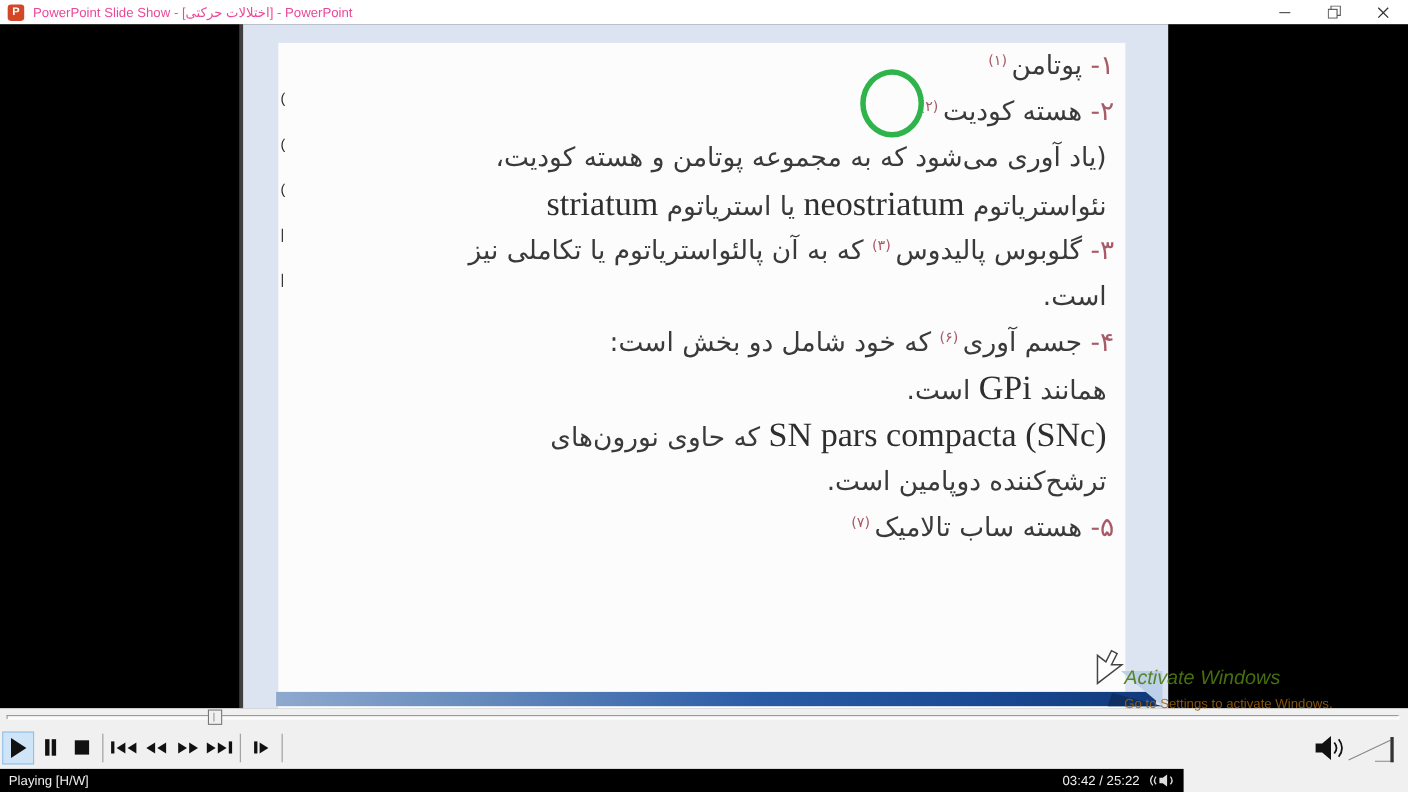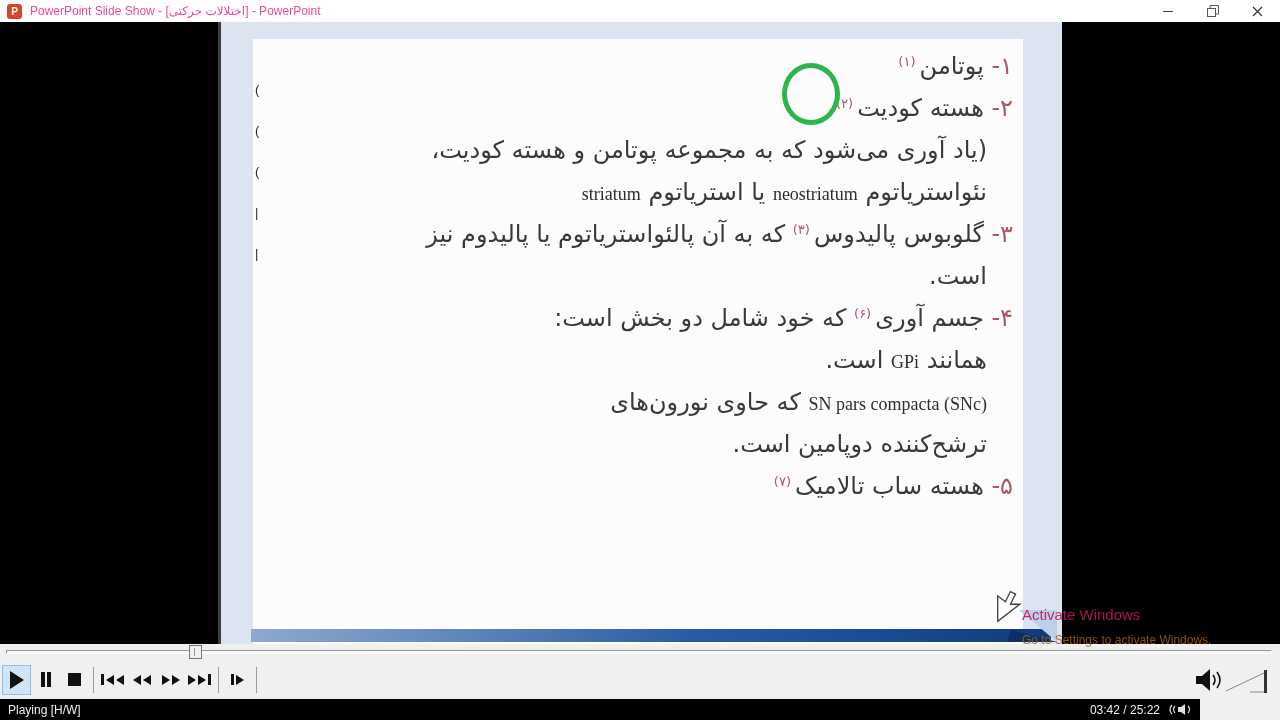--- a/index.html
+++ b/index.html
@@ -22,39 +22,39 @@
   .video-area { position:absolute; left:0; top:22px; width:1280px; height:622px; background:#000; }
   .slide-frame { position:absolute; left:218px; top:0; width:844px; height:622px;
                  background:#dde4f1; border-left:3px solid #3f3f3f; overflow:hidden; }
   .page { position:absolute; left:32px; top:17px; width:770px; height:605px;
           background:#fcfcfc; }
   .edge-marks { position:absolute; left:2px; top:30px; width:14px; color:#2a2a2a;
                 font-size:13px; line-height:41px; text-align:left; }
   .edge-marks div { height:41px; }
 
   #slide-text { position:absolute; left:10px; right:0; top:6px; direction:rtl; }
-  .line { height:42px; line-height:42px; white-space:nowrap; padding-left:4px;
+  .line { height:42px; line-height:28px; white-space:nowrap; padding-left:4px;
           padding-right:10px; font-size:24px; color:#3a3a3a;
           font-family:"DejaVu Sans", sans-serif; }
-  .line.ind { padding-right:36px; }
+  .line.ind { padding-right:17px; }
   .seg-fa  { color:#3a3a3a; }
   .seg-num { color:#a85a66; }
   .seg-sup { color:#a85a66; font-size:13px; position:relative; top:-8px; }
-  .seg-en  { font-family:"Liberation Serif", serif; font-size:18px; color:#2e2e2e; }
+  .seg-en  { font-family:"Liberation Serif", serif; font-size:31px; color:#2e2e2e; }
 
   .stripe { position:absolute; left:30px; top:607px; width:800px; height:13px;
             background:linear-gradient(to right,#8fa9ce 0%,#6288bb 25%,#2a5ba5 55%,#1a4a94 80%,#113a7a 100%); }
   .fold { position:absolute; left:786px; top:578px; }
   .annot-circle { position:absolute; left:561px; top:41px; width:58px; height:62px;
                   border:5px solid #2fb44c; border-radius:50%; background:transparent; }
   .cursor { position:absolute; left:775px; top:566px; }
 
   
-  .wm1 { position:absolute; left:1022px; top:606px; font-size:15px; color:#be185d;
-         opacity:.9; z-index:40; }
+  .wm1 { position:absolute; left:1022px; top:606px; font-size:18px; color:#4d7c0f;
+         opacity:.9; z-index:40;font-style:italic; }
   .wm2 { position:absolute; left:1022px; top:633px; font-size:12px; color:#a16207;
          opacity:.85; z-index:40; }
 
   
   .seekbar { position:absolute; left:0; top:644px; width:1280px; height:16px; background:#f0f0f0; }
   .groove { position:absolute; left:6px; right:8px; top:6px; height:4px; background:#f7f7f7;
             border-top:1px solid #9a9a9a; border-left:1px solid #9a9a9a;
             border-bottom:1px solid #fff; border-right:1px solid #fff; }
   .seek-thumb { position:absolute; top:1px; width:13px; height:14px; background:#f0f0f0;
                 border:1px solid #777; }
@@ -72,21 +72,21 @@
   i.trs { display:block; width:0; height:0; border-left:8px solid #111;
           border-top:5px solid transparent; border-bottom:5px solid transparent; }
   i.tl  { display:block; width:0; height:0; border-right:8px solid #111;
           border-top:5px solid transparent; border-bottom:5px solid transparent; }
   i.vb  { display:block; width:4px; height:15px; background:#111; }
   i.vb.s{ width:3px; height:11px; }
   i.sq  { display:block; width:13px; height:13px; background:#111; }
   .vol-zone { margin-left:auto; display:flex; align-items:center; margin-right:8px; }
 
   
-  .statusbar { position:absolute; left:0; top:699px; width:1200px; height:21px;
+  .statusbar { position:absolute; left:0; top:699px; width:1076px; height:21px;
                background:#000; color:#eee; display:flex; align-items:center;
                font-size:12px; }
   .status-left { margin-left:8px; }
   .status-right { margin-left:auto; display:flex; align-items:center; gap:8px; margin-right:8px;justify-content:flex-end; }
 </style>
 </head>
 <body>
 
 <div class="window">
 
@@ -119,21 +119,21 @@
             <div>(</div>
             <div>(</div>
             <div>|</div>
             <div>|</div>
           </div>
         <div id="slide-text">
             <div class="line"><span class="seg-num">۱- </span><span class="seg-fa">پوتامن</span><span class="seg-sup"> (۱)</span></div>
             <div class="line"><span class="seg-num">۲- </span><span class="seg-fa">هسته کودیت</span><span class="seg-sup"> (۲)</span></div>
             <div class="line ind"><span class="seg-fa">(یاد آوری می‌شود که به مجموعه پوتامن و هسته کودیت،</span></div>
             <div class="line ind"><span class="seg-fa">نئواستریاتوم </span><span class="seg-en">neostriatum</span><span class="seg-fa"> یا استریاتوم </span><span class="seg-en">striatum</span></div>
-            <div class="line"><span class="seg-num">۳- </span><span class="seg-fa">گلوبوس پالیدوس</span><span class="seg-sup"> (۳)</span><span class="seg-fa"> که به آن پالئواستریاتوم یا پالیدوم نیز</span></div>
+            <div class="line"><span class="seg-num">۳- </span><span class="seg-fa">گلوبوس پالیدوس</span><span class="seg-sup"> (۳)</span><span class="seg-fa"> که به آن پالئواستریاتوم یا تکاملی نیز</span></div>
             <div class="line ind"><span class="seg-fa">است.</span></div>
             <div class="line"><span class="seg-num">۴- </span><span class="seg-fa">جسم آوری</span><span class="seg-sup"> (۶)</span><span class="seg-fa"> که خود شامل دو بخش است:</span></div>
             <div class="line ind"><span class="seg-fa">همانند </span><span class="seg-en">GPi</span><span class="seg-fa"> است.</span></div>
             <div class="line ind"><span class="seg-en">SN pars compacta (SNc)</span><span class="seg-fa"> که حاوی نورون‌های</span></div>
             <div class="line ind"><span class="seg-fa">ترشح‌کننده دوپامین است.</span></div>
             <div class="line"><span class="seg-num">۵- </span><span class="seg-fa">هسته ساب تالامیک</span><span class="seg-sup"> (۷)</span></div>
           </div>
       </div>
       <div class="stripe"></div>
       <div class="fold">

